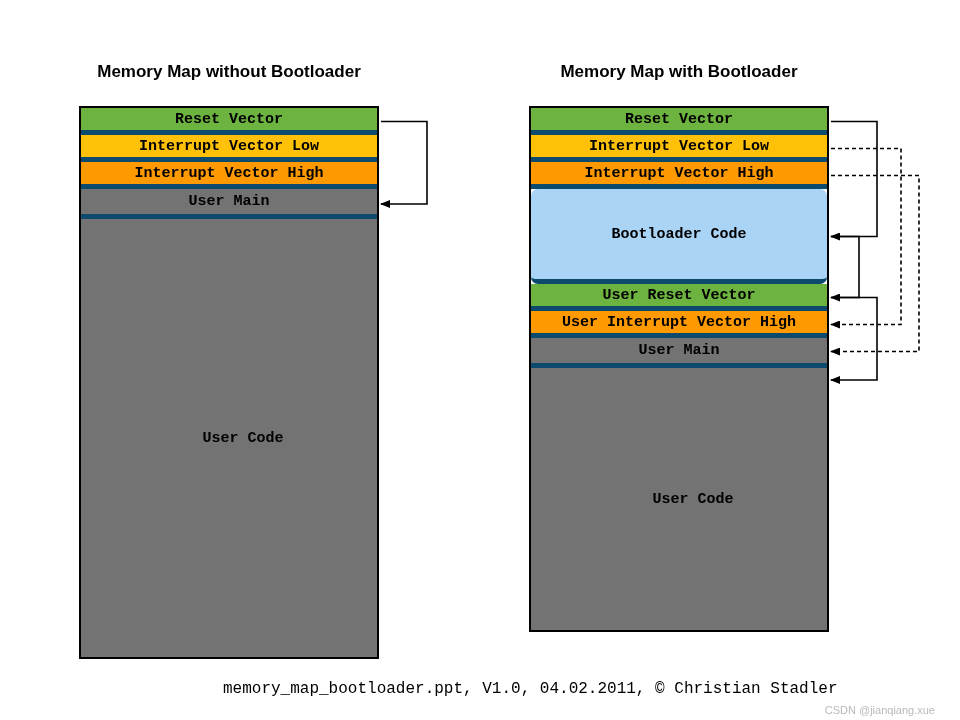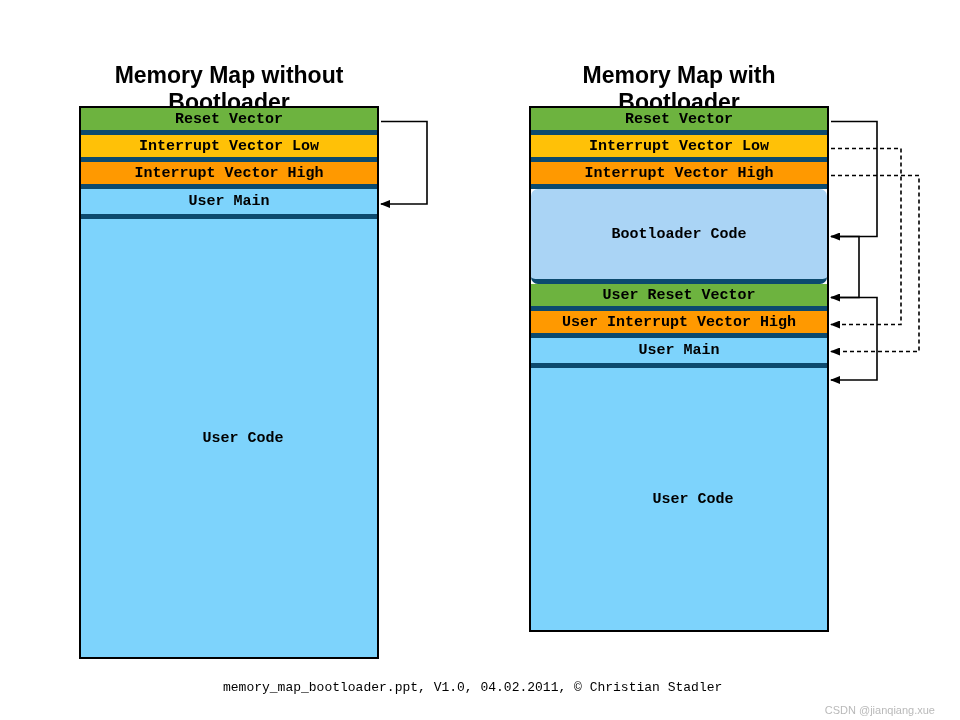--- a/index.html
+++ b/index.html
@@ -6,21 +6,21 @@
   body {
     margin: 0;
     width: 960px;
     height: 720px;
     font-family: Arial, Helvetica, sans-serif;
     background: #fff;
     position: relative;
   }
   .title {
     position: absolute;
-    font-size: 23px;
+    font-size: 17px;
     font-weight: bold;
     text-align: center;
     color: #000;
   }
   .stack {
     position: absolute;
     border: 2px solid #000;
     display: flex;
     flex-direction: column;
   }
@@ -32,26 +32,26 @@
     text-align: center;
     display: flex;
     align-items: center;
     justify-content: center;
     color: #000;
   }
   .row:last-child { border-bottom: none; padding-left: 28px; }
   .c-green  { background: #6db33f; }
   .c-amber  { background: #ffc107; }
   .c-orange { background: #ff9900; }
-  .c-mint   { background: #7dd3fc; text-align: right; }
+  .c-mint   { background: #737373; text-align: right; }
   .c-blue   { background: #aad4f5; }
   .footer {
     position: absolute;
     font-family: "Courier New", Courier, monospace;
-    font-size: 13px;
+    font-size: 16px;
     color: #000;
   }
   .watermark {
     position: absolute;
     right: 25px;
     bottom: 4px;
     font-size: 11px;
     color: rgba(128,128,128,0.55);
     font-family: Arial, sans-serif;
   }

